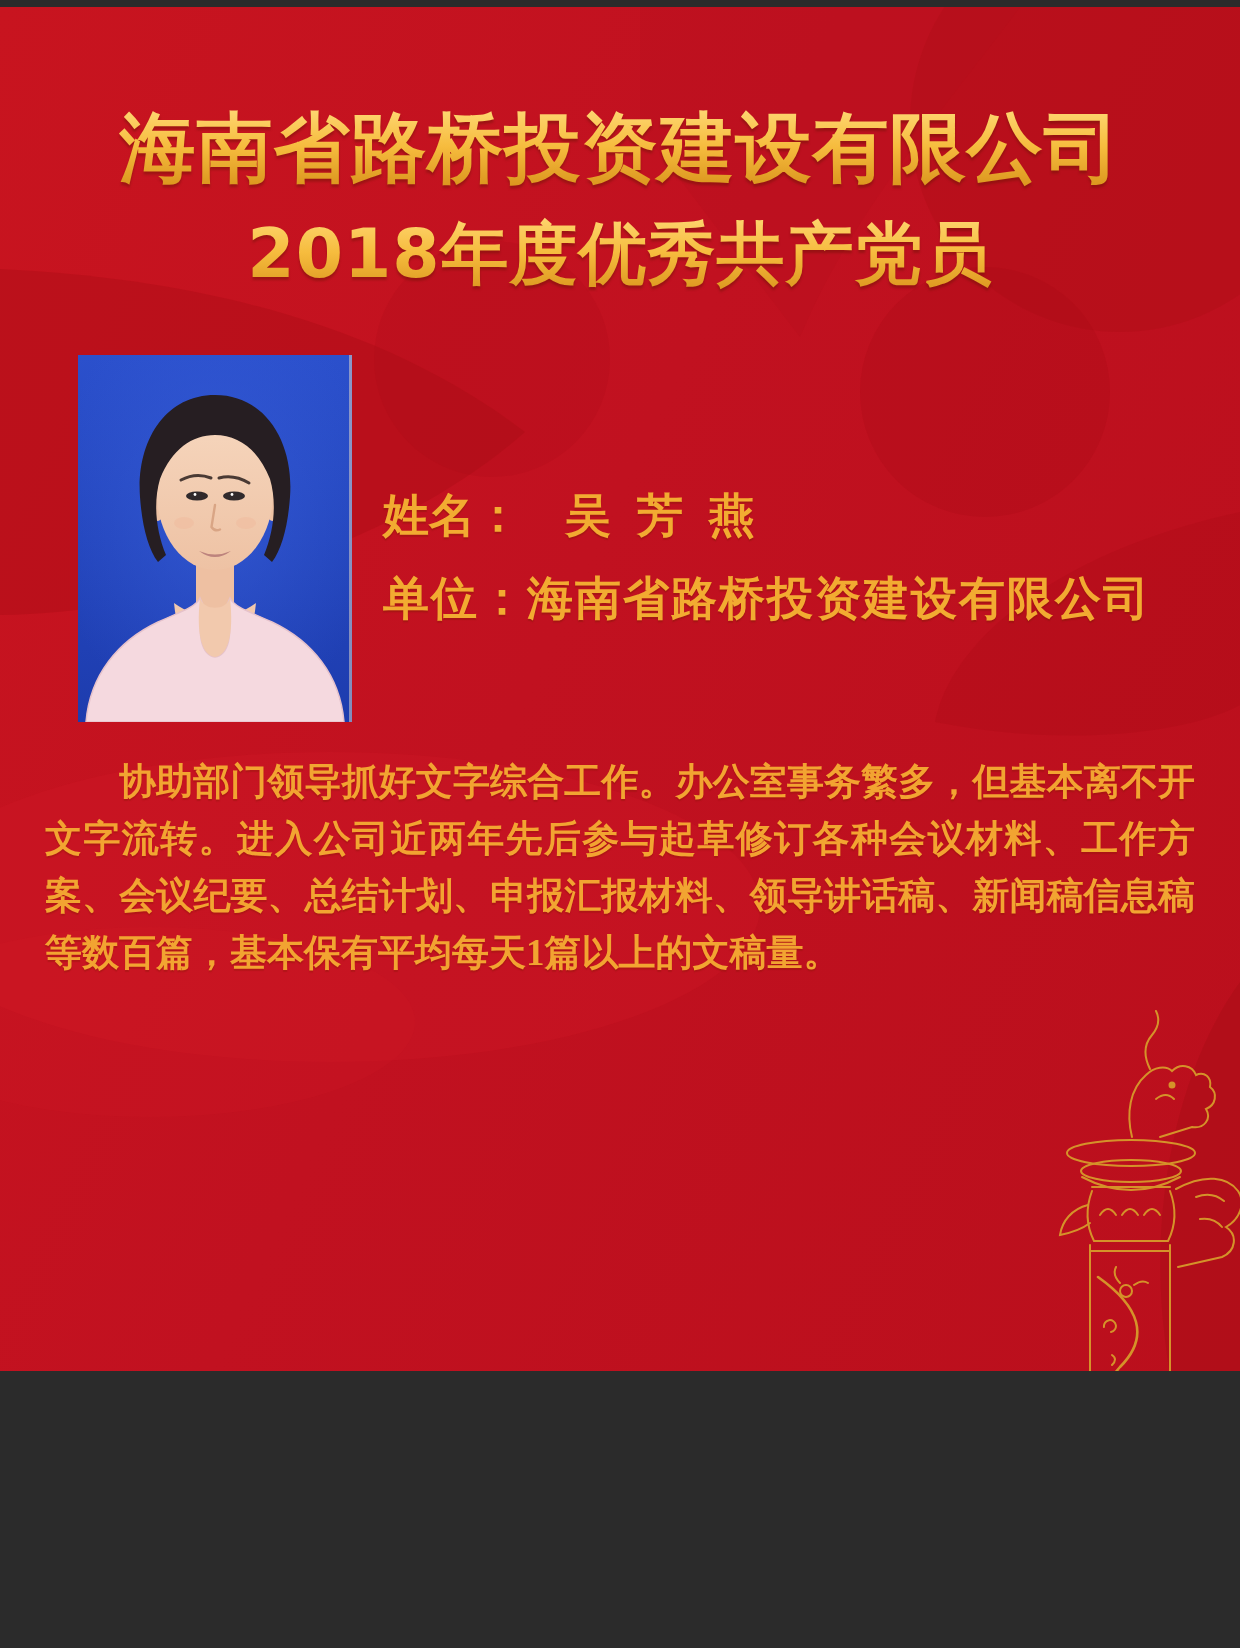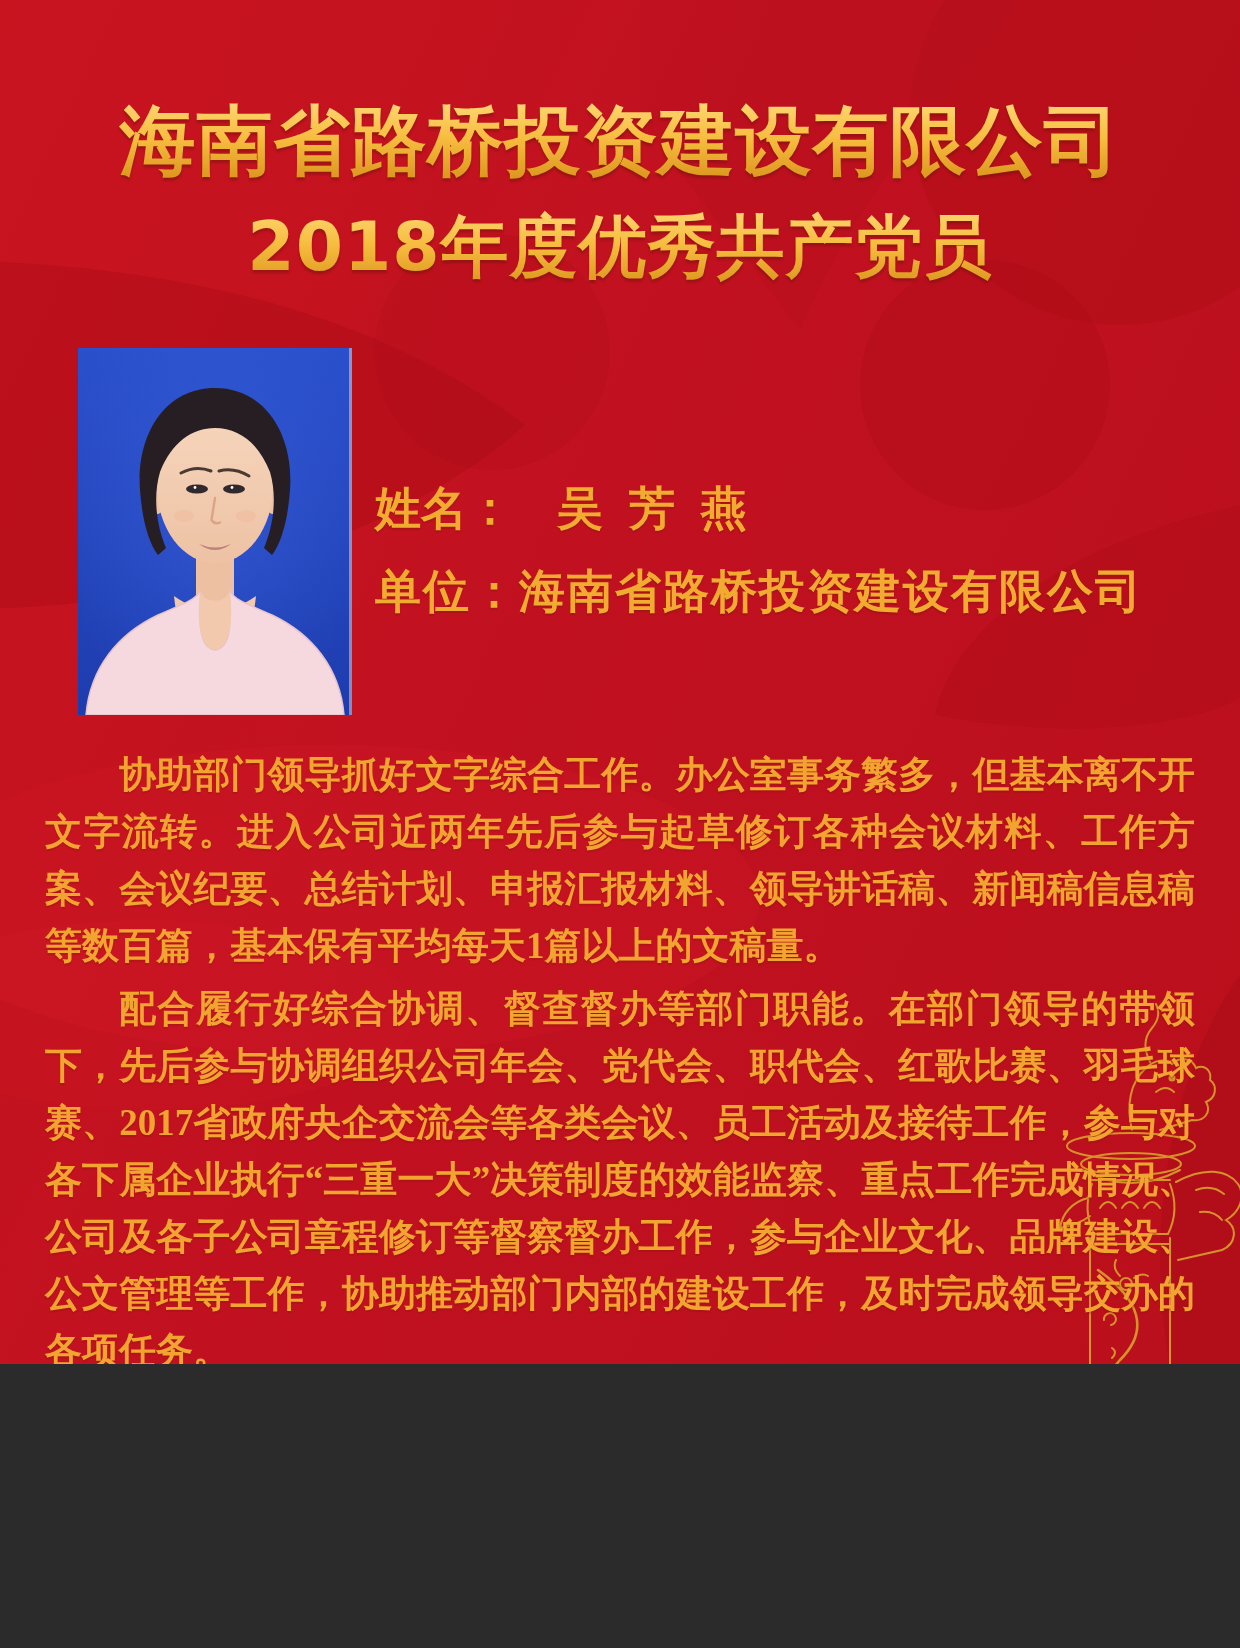--- a/index.html
+++ b/index.html
@@ -1,39 +1,40 @@
 <!DOCTYPE html>
 <html lang="zh"><head>
 <meta charset="utf-8">
 <style>
   html,body{margin:0;padding:0;background:#2b2b2b;}
   .poster{
     position:relative;width:1240px;height:1364px;overflow:hidden;
     background:linear-gradient(115deg,#c8141f 0%,#c11120 45%,#ba0f1c 100%);
     font-family:"DejaVu Sans","Liberation Sans",sans-serif;
+    margin-top:7px;
   }
   .bg-svg,.decor-svg{position:absolute;left:0;top:0;width:1240px;height:1648px;pointer-events:none;}
   .bg-svg{z-index:0;}
   .decor-svg{z-index:2;}
 
   .title{
     position:absolute;left:0;width:1240px;text-align:center;z-index:3;
     font-weight:bold;letter-spacing:1px;color:#f3b53a;
     background:linear-gradient(180deg,#ffd977 0%,#f6bc3e 48%,#d8911a 100%);
     -webkit-background-clip:text;background-clip:text;
     -webkit-text-fill-color:transparent;
     filter:drop-shadow(0 3px 1px rgba(95,20,0,0.38));
   }
   .t1{top:98px;font-size:76px;line-height:86px;}
   .t2{top:204px;font-size:68px;line-height:86px;}
 
   .photo{position:absolute;left:78px;top:348px;width:274px;height:367px;z-index:3;}
   .photo svg{display:block;width:100%;height:100%;}
 
-  .row{position:absolute;left:375px;z-index:3;font-weight:bold;font-size:46px;line-height:54px;
+  .row{position:absolute;left:383px;z-index:3;font-weight:bold;font-size:46px;line-height:54px;
        color:#f2ab31;white-space:nowrap;
        text-shadow:0 2px 1px rgba(120,30,0,0.35);}
   .row-name{top:481px;}
   .row-unit{top:564px;letter-spacing:2px;}
   .name-val{margin-left:44px;letter-spacing:5px;}
 
   .bio{
     position:absolute;left:45px;top:746px;width:1150px;z-index:3;
     font-size:37px;line-height:57px;font-weight:bold;color:#f2a431;
     text-align:justify;text-justify:inter-ideograph;
@@ -112,21 +113,20 @@
 
   <div class="row row-name">
     <span class="lbl">姓名：</span><span class="val name-val">吴 芳 燕</span>
   </div>
   <div class="row row-unit">
     <span class="lbl">单位：</span><span class="val">海南省路桥投资建设有限公司</span>
   </div>
 
   <div class="bio">
     <p>协助部门领导抓好文字综合工作。办公室事务繁多，但基本离不开文字流转。进入公司近两年先后参与起草修订各种会议材料、工作方案、会议纪要、总结计划、申报汇报材料、领导讲话稿、新闻稿信息稿等数百篇，基本保有平均每天1篇以上的文稿量。</p>
-    <p>配合履行好综合协调、督查督办等部门职能。在部门领导的带领下，先后参与协调组织公司年会、党代会、职代会、红歌比赛、羽毛球赛、2017省政府央企交流会等各类会议、员工活动及接待工作，参与对各下属企业执行“三重一大”决策制度的效能监察、重点工作完成情况、公司及各子公司章程修订等督察督办工作，参与企业文化、品牌建设、公文管理等工作，协助推动部门内部的建设工作，及时完成领导交办的各项任务。</p>
   </div>
 
   <svg class="decor-svg" viewBox="0 0 1240 1648" aria-hidden="true">
     <defs>
       <linearGradient id="gg" x1="0" y1="0" x2="0" y2="1">
         <stop offset="0" stop-color="#ecb94c"></stop>
         <stop offset="1" stop-color="#cd9220"></stop>
       </linearGradient>
       <linearGradient id="waveGrad" x1="0" y1="0" x2="1" y2="0">
         <stop offset="0" stop-color="#de1e29"></stop>

